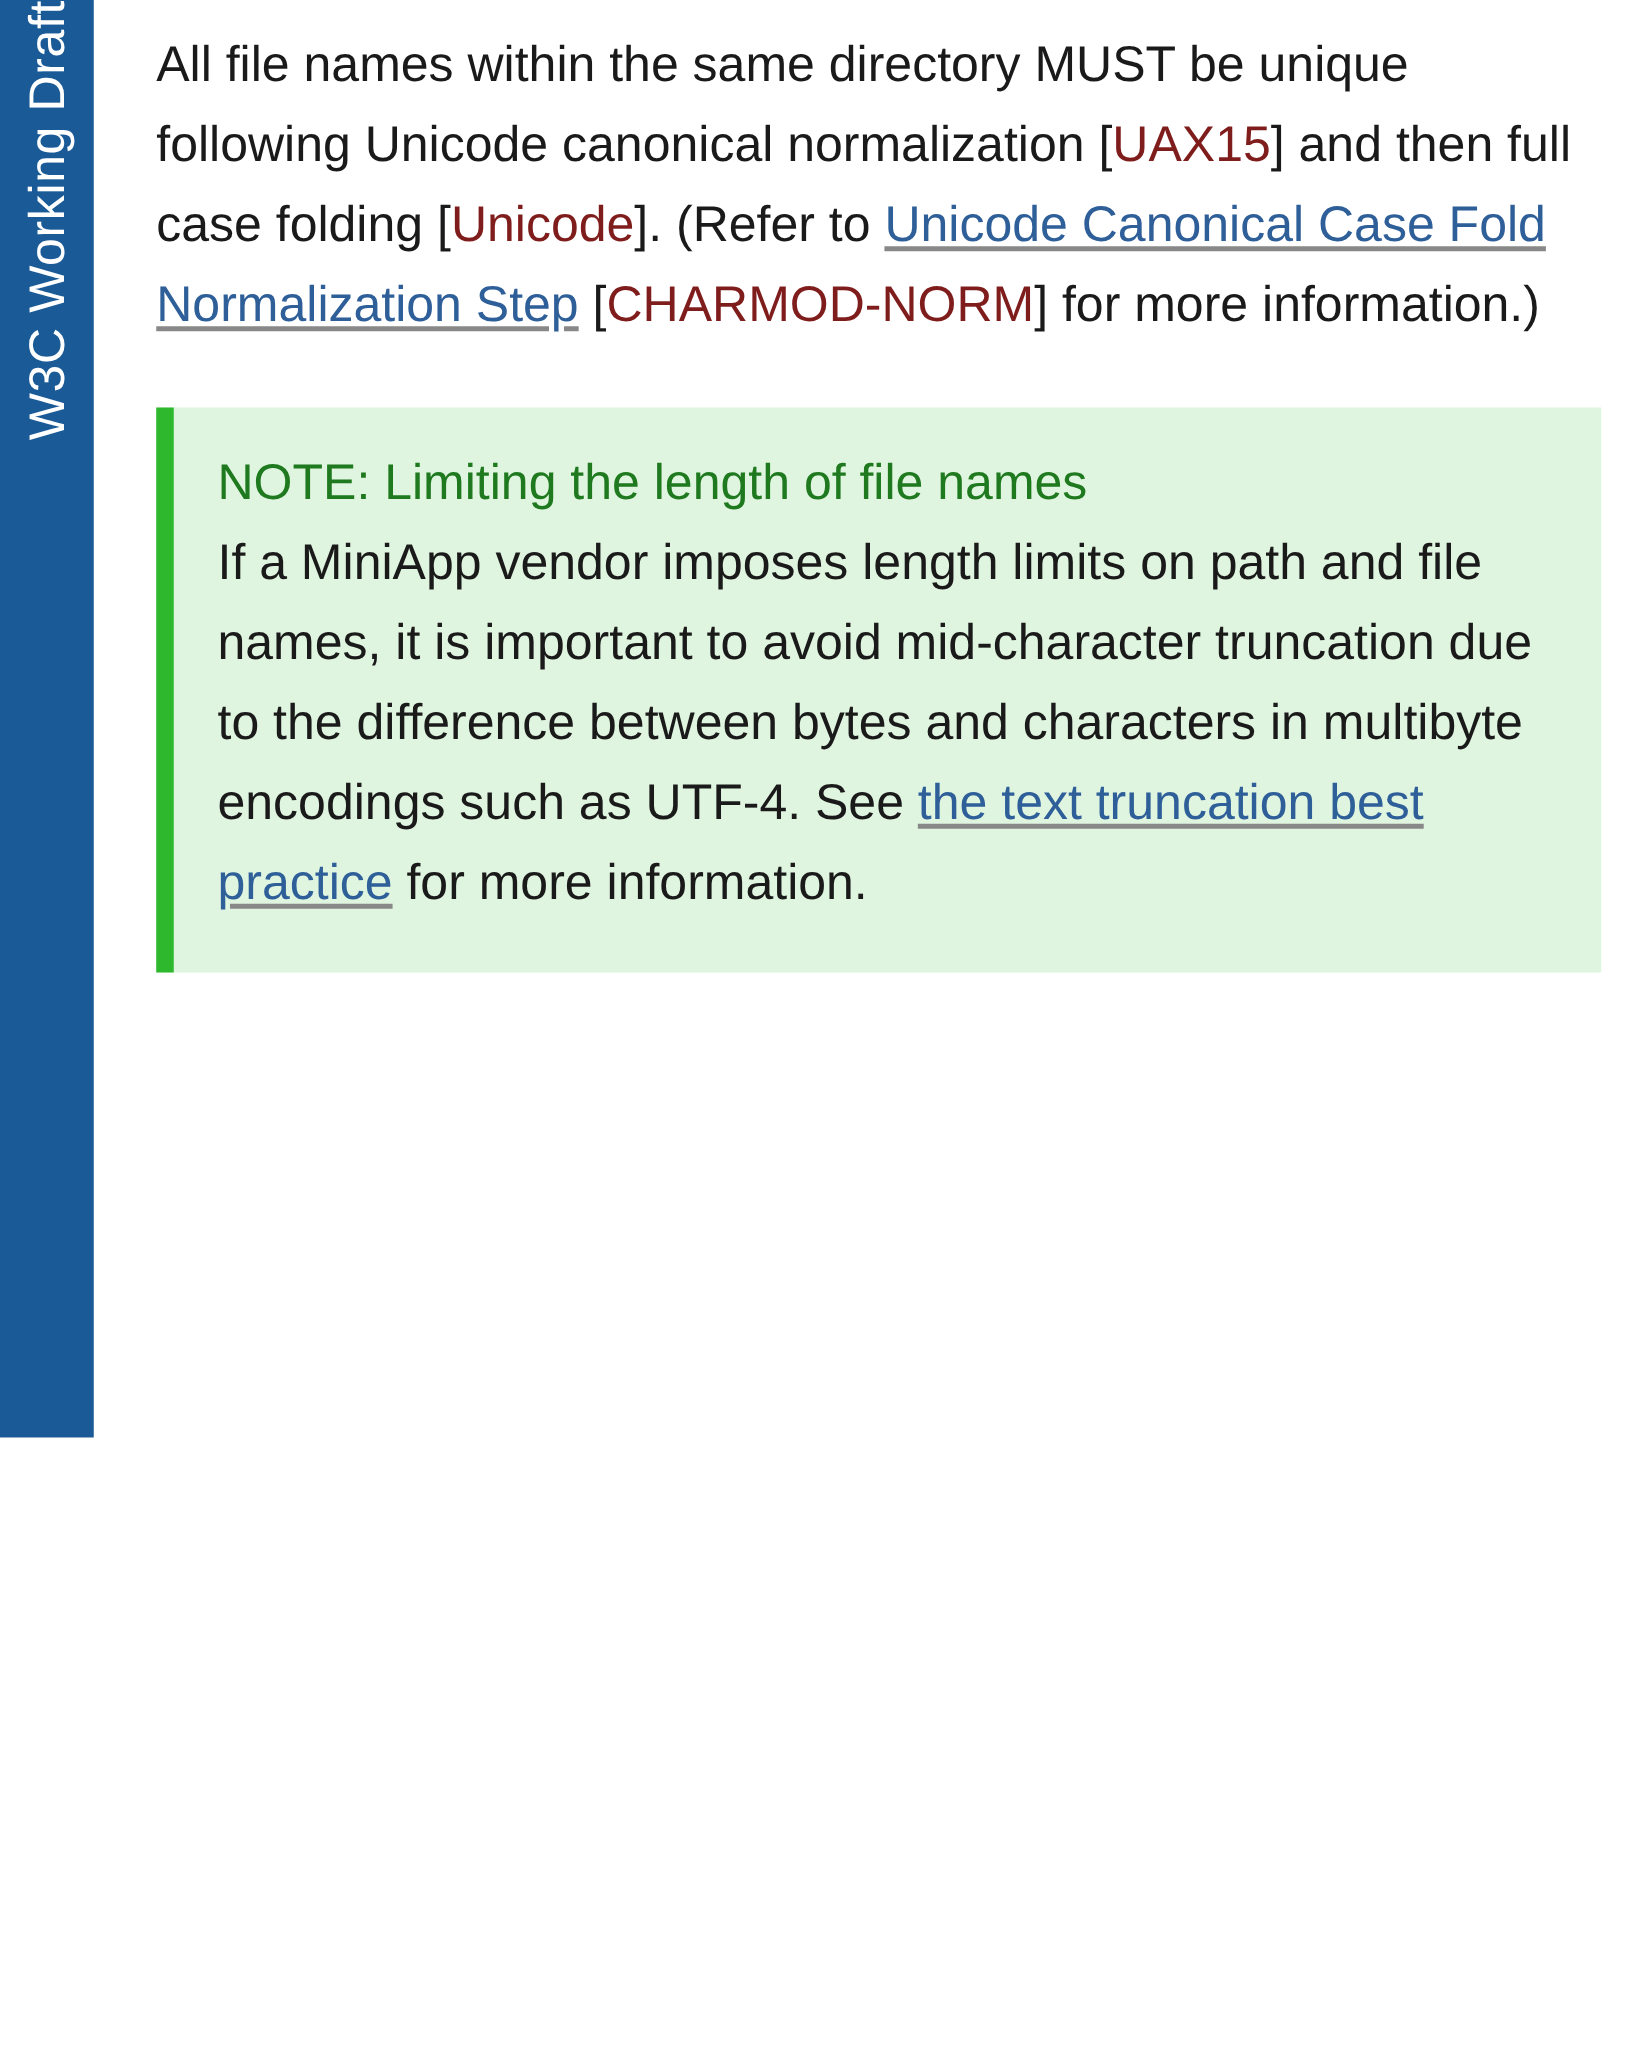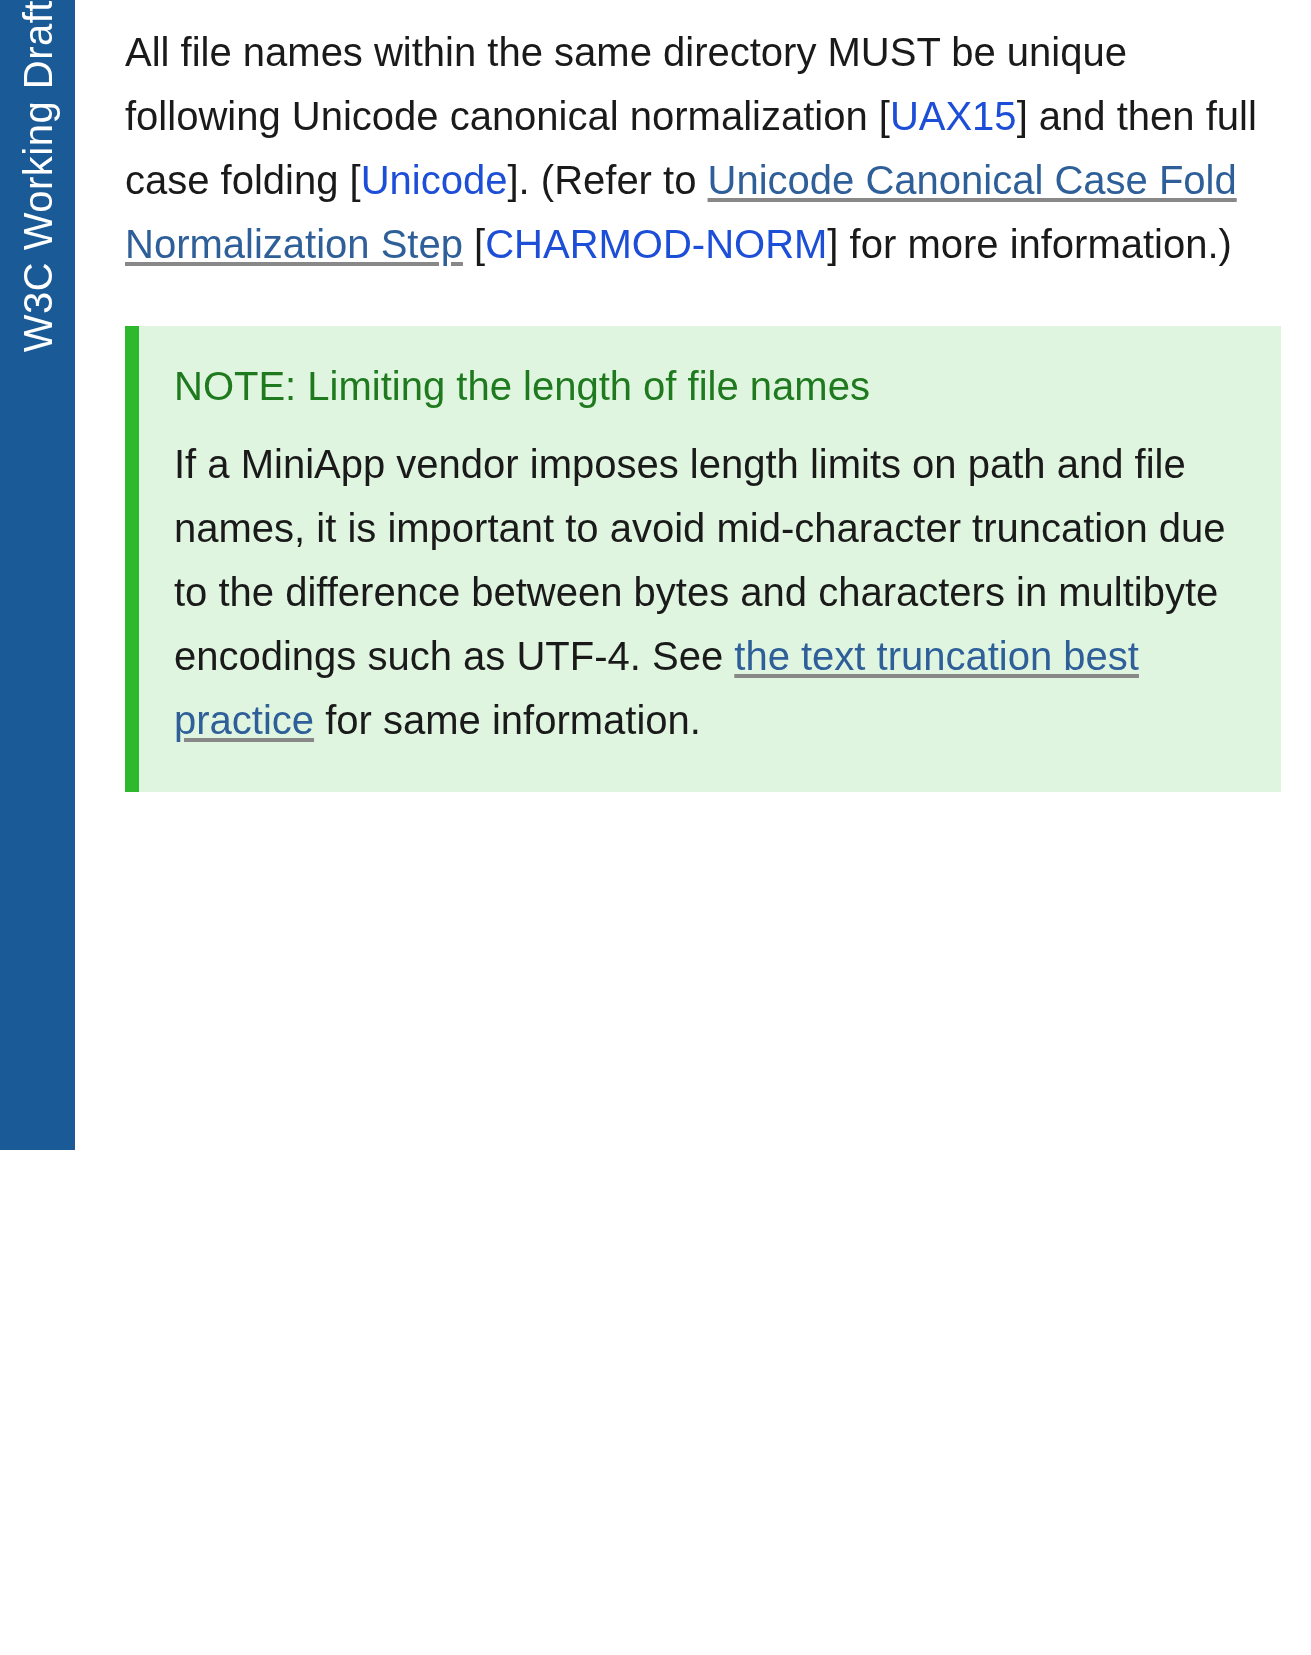--- a/index.html
+++ b/index.html
@@ -41,21 +41,21 @@
       flex: 1;
       padding: 20px 30px 20px 50px;
     }
     .paragraph {
       margin-bottom: 50px;
     }
     .rfc2119 {
       font-weight: 400;
     }
     a.ref-link {
-      color: #1d4ed8;
+      color: #7f1d1d;
       text-decoration: none;
     }
     a.underlined-link {
       color: #2e5f99;
       text-decoration: underline;
       text-decoration-color: #888;
       text-underline-offset: 4px;
     }
     .ref-bracket {
       color: #1a1a1a;
@@ -64,21 +64,21 @@
       background: #e0f5e0;
       border-left: 14px solid #2eb82e;
       padding: 30px 30px 40px 35px;
       margin-top: 30px;
     }
     .note-heading {
       color: #1f7a1f;
       font-size: 40px;
       font-weight: 400;
       line-height: 1.5;
-      margin-bottom: 16px;
+      margin-bottom: 2px;
     }
     .note-body {
       font-size: 40px;
       line-height: 1.6;
       color: #1a1a1a;
     }
   </style>
 </head>
 <body>
 
@@ -87,16 +87,16 @@
 </div>
 
 <div class="content">
   <p class="paragraph">
     <span>All file names within the same directory </span><span class="rfc2119">MUST</span><span> be unique following Unicode canonical normalization [</span><a href="#" class="ref-link">UAX15</a><span class="ref-bracket">] and then full case folding [</span><a href="#" class="ref-link">Unicode</a><span class="ref-bracket">]. (Refer to </span><a href="#" class="underlined-link">Unicode Canonical Case Fold Normalization Step</a><span class="ref-bracket"> [</span><a href="#" class="ref-link">CHARMOD-NORM</a><span class="ref-bracket">] for more information.)</span>
   </p>
 
   <div class="note-box">
     <div class="note-heading">NOTE: Limiting the length of file names</div>
     <div class="note-body">
-      <span>If a MiniApp vendor imposes length limits on path and file names, it is important to avoid mid-character truncation due to the difference between bytes and characters in multibyte encodings such as UTF-4. See </span><a href="#" class="underlined-link">the text truncation best practice</a><span> for same information.</span>
+      <span>If a MiniApp vendor imposes length limits on path and file names, it is important to avoid mid-character truncation due to the difference between bytes and characters in multibyte encodings such as UTF-4. See </span><a href="#" class="underlined-link">the text truncation best practice</a><span> for more information.</span>
     </div>
   </div>
 </div>
 
 </body></html>

